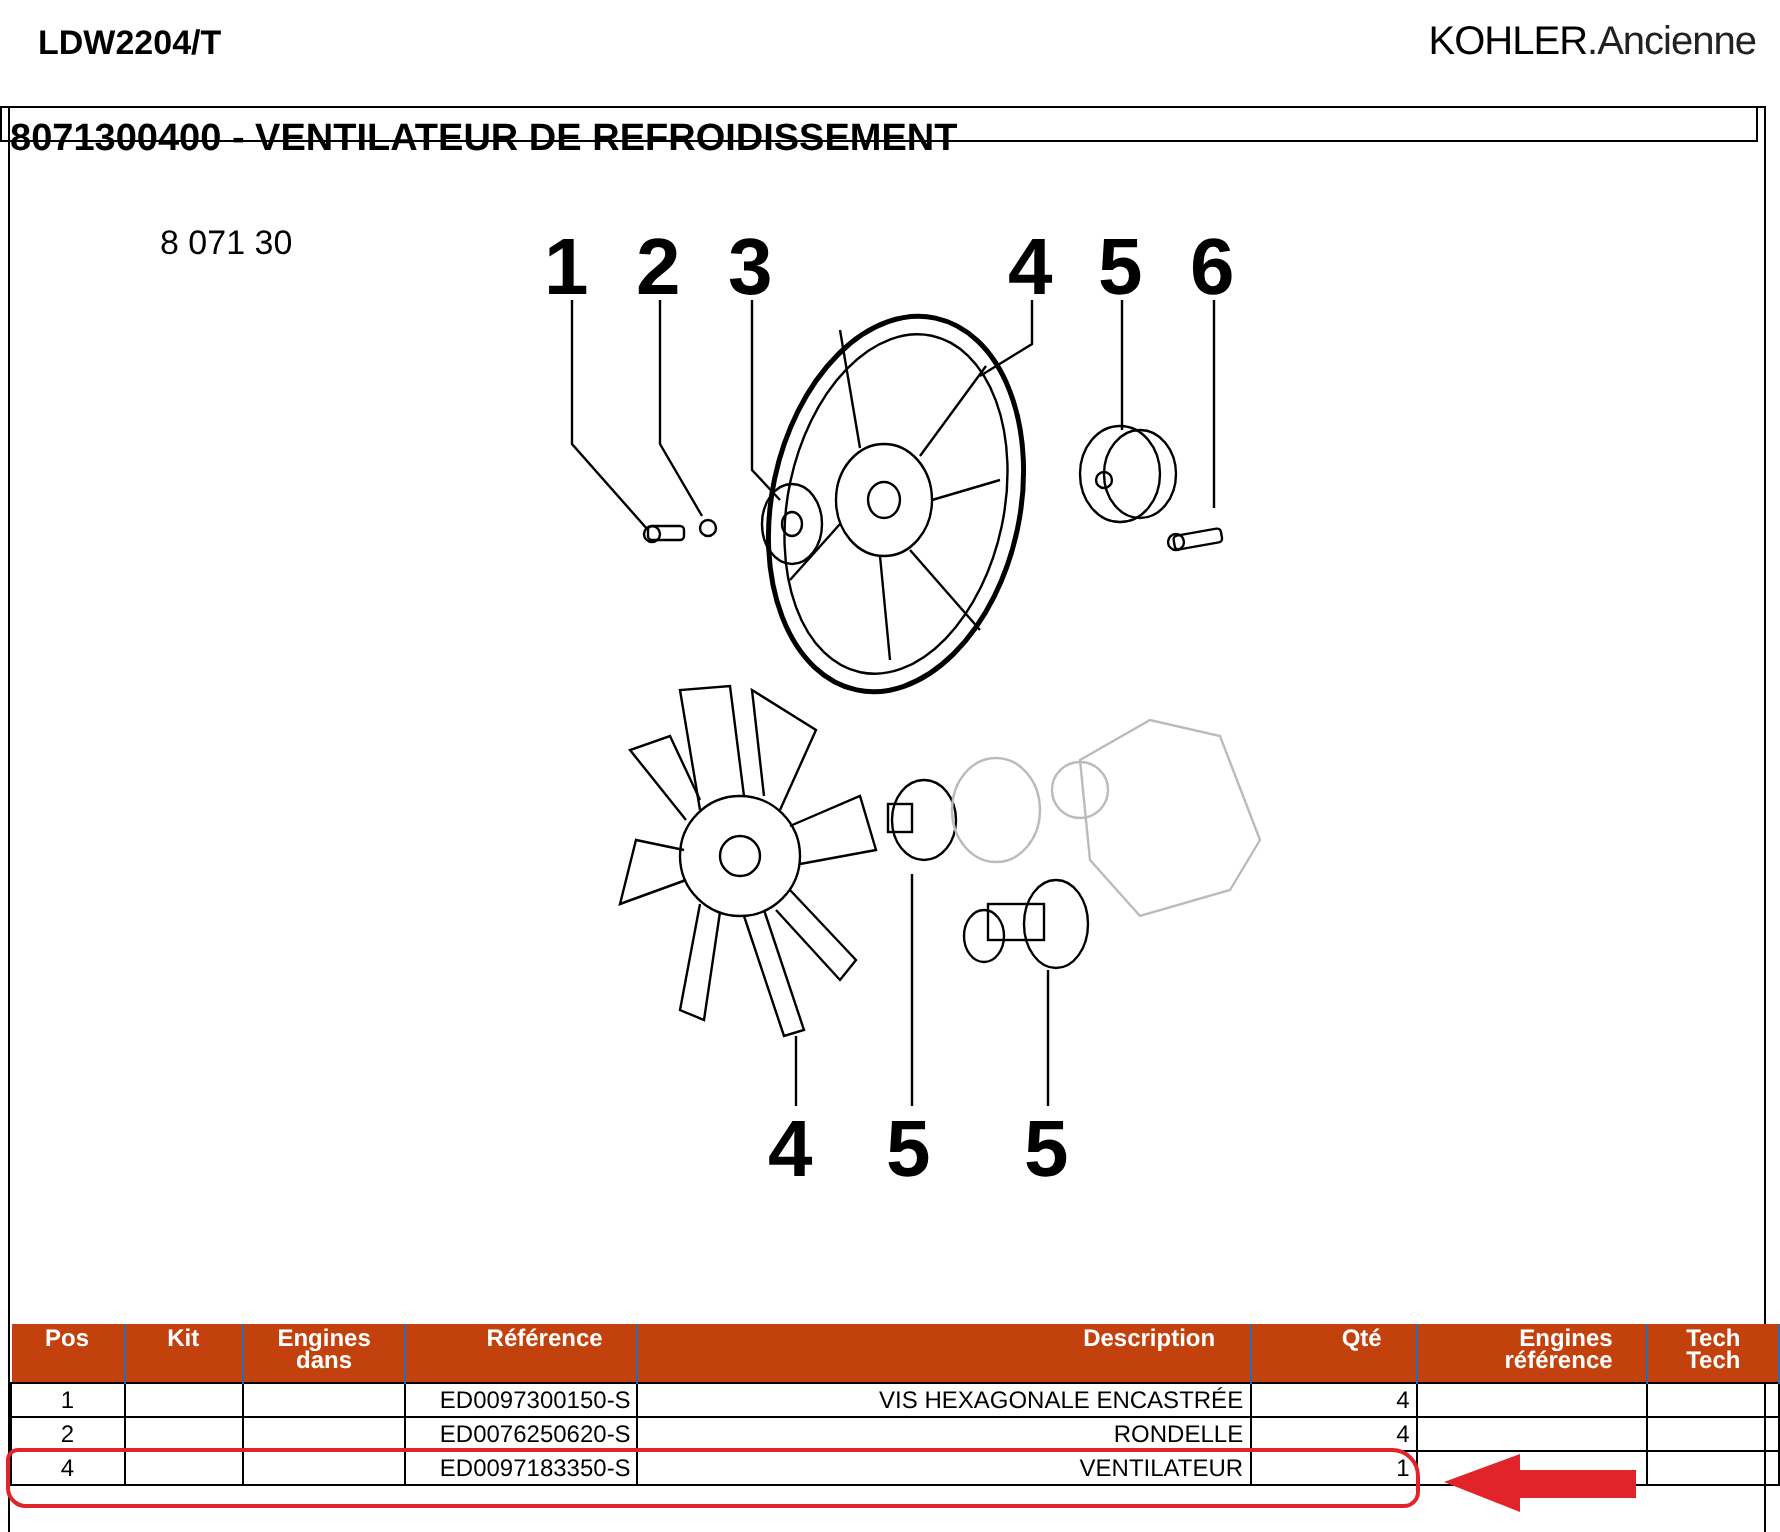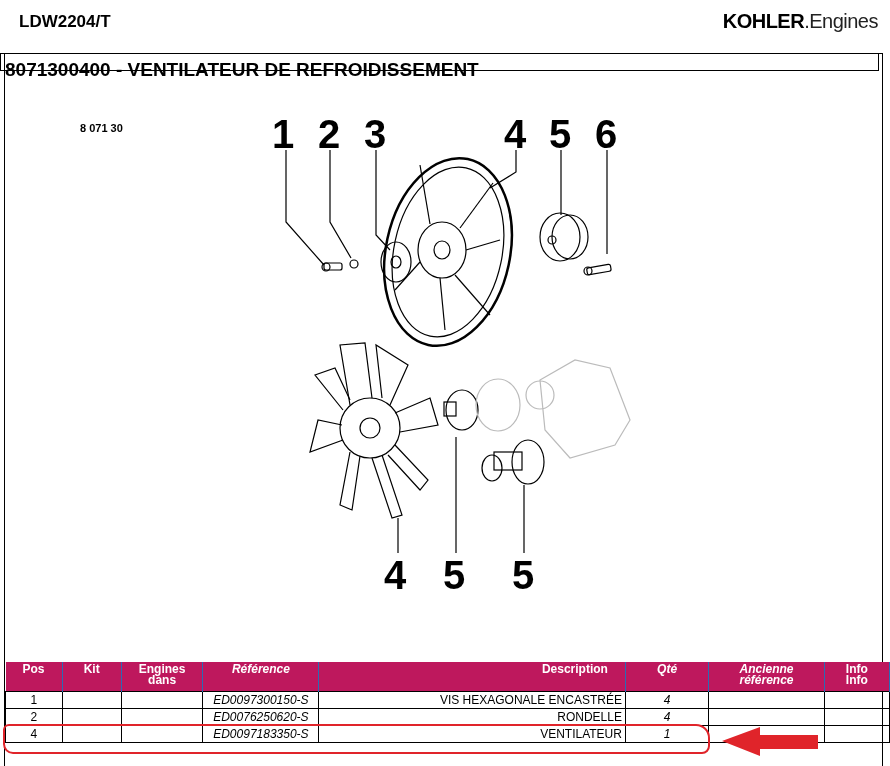--- a/index.html
+++ b/index.html
@@ -1,39 +1,39 @@
 <!DOCTYPE html>
 <html><head>
   <meta charset="utf-8">
   <style>
     html, body { margin: 0; padding: 0; background: #ffffff; }
     body { width: 890px; height: 766px; position: relative; overflow: hidden; font-family: "Liberation Sans", sans-serif; color: #000; }
     .top-title { position: absolute; left: 19px; top: 12px; font-size: 17px; font-weight: bold; }
     .brand { position: absolute; right: 12px; top: 10px; font-size: 20px; letter-spacing: -0.5px; }
-    .brand b { font-weight: bold; margin-left: 21px; }
+    .brand b { font-weight: normal; margin-left: 21px; }
     .brand span.light { font-weight: normal; color: #222; }
     .frame { position: absolute; left: 4px; top: 53px; width: 879px; height: 760px; border: 1.5px solid #000; box-sizing: border-box; }
     .section-title { position: absolute; left: 0; top: 53px; width: 879px; height: 18px; border: 1.5px solid #000; box-sizing: border-box; font-size: 19px; font-weight: bold; padding: 5px 0 0 4px; }
-    .fig-code { position: absolute; left: 80px; top: 122px; font-size: 11px; font-weight: bold; }
+    .fig-code { position: absolute; left: 80px; top: 112px; font-size: 17px; font-weight: normal; }
     .diagram { position: absolute; left: 240px; top: 100px; width: 420px; height: 500px; }
     .callout { position: absolute; font-size: 40px; font-weight: bold; font-family: "Liberation Sans", sans-serif; }
     table.parts { position: absolute; left: 5px; top: 662px; border-collapse: collapse; font-size: 12px; table-layout: fixed; }
-    table.parts th { background: #be185d; color: #fff; font-weight: bold; vertical-align: top; padding: 2px 17px; height: 25px; line-height: 11px; border-right: 1px solid #2a6bb5; }
+    table.parts th { background: #c2410c; color: #fff; font-weight: bold; vertical-align: top; padding: 2px 17px; height: 25px; line-height: 11px; border-right: 1px solid #2a6bb5; }
     table.parts td { border: 1px solid #000; height: 16px; padding: 0 3px; line-height: 15px; }
     .c { text-align: center; }
-    .r { text-align: center; font-style: italic; }
+    .r { text-align: right; }
     .l { text-align: right; }
     .highlight-oval { position: absolute; left: 3px; top: 724px; width: 703px; height: 26px; border: 2px solid #e0242a; border-radius: 6px 14px 8px 10px; pointer-events: none; }
     .arrow { position: absolute; left: 722px; top: 725px; }
   </style>
 </head>
 <body>
 
 <div class="top-title">LDW2204/T</div>
-<div class="brand"><b>KOHLER</b><span class="light">.</span><span class="light">Engines</span></div>
+<div class="brand"><b>KOHLER</b><span class="light">.</span><span class="light">Ancienne</span></div>
 
 <div class="frame"></div>
 <div class="section-title">8071300400 - VENTILATEUR DE REFROIDISSEMENT</div>
 <div class="fig-code">8 071 30</div>
 
 <div class="diagram">
   <svg width="420" height="500" viewBox="240 100 420 500">
     <g fill="none" stroke="#000" stroke-width="1.2">
 
       <polyline points="286,150 286,222 324,265"></polyline>
@@ -120,22 +120,22 @@
       <col style="width:66px">
   </colgroup>
   <thead>
     <tr>
       <th class="c">Pos</th>
       <th class="c">Kit</th>
       <th class="c">Engines dans</th>
       <th class="r">Référence</th>
       <th class="l">Description</th>
       <th class="r">Qté</th>
-      <th class="r">Ancienne référence</th>
-      <th class="c">Info Info</th>
+      <th class="r">Engines référence</th>
+      <th class="c">Tech Tech</th>
     </tr>
   </thead>
   <tbody>
     <tr>
       <td class="c">1</td>
       <td></td>
       <td></td>
       <td class="r">ED0097300150-S</td>
       <td class="l">VIS HEXAGONALE ENCASTRÉE</td>
       <td class="r">4</td>

